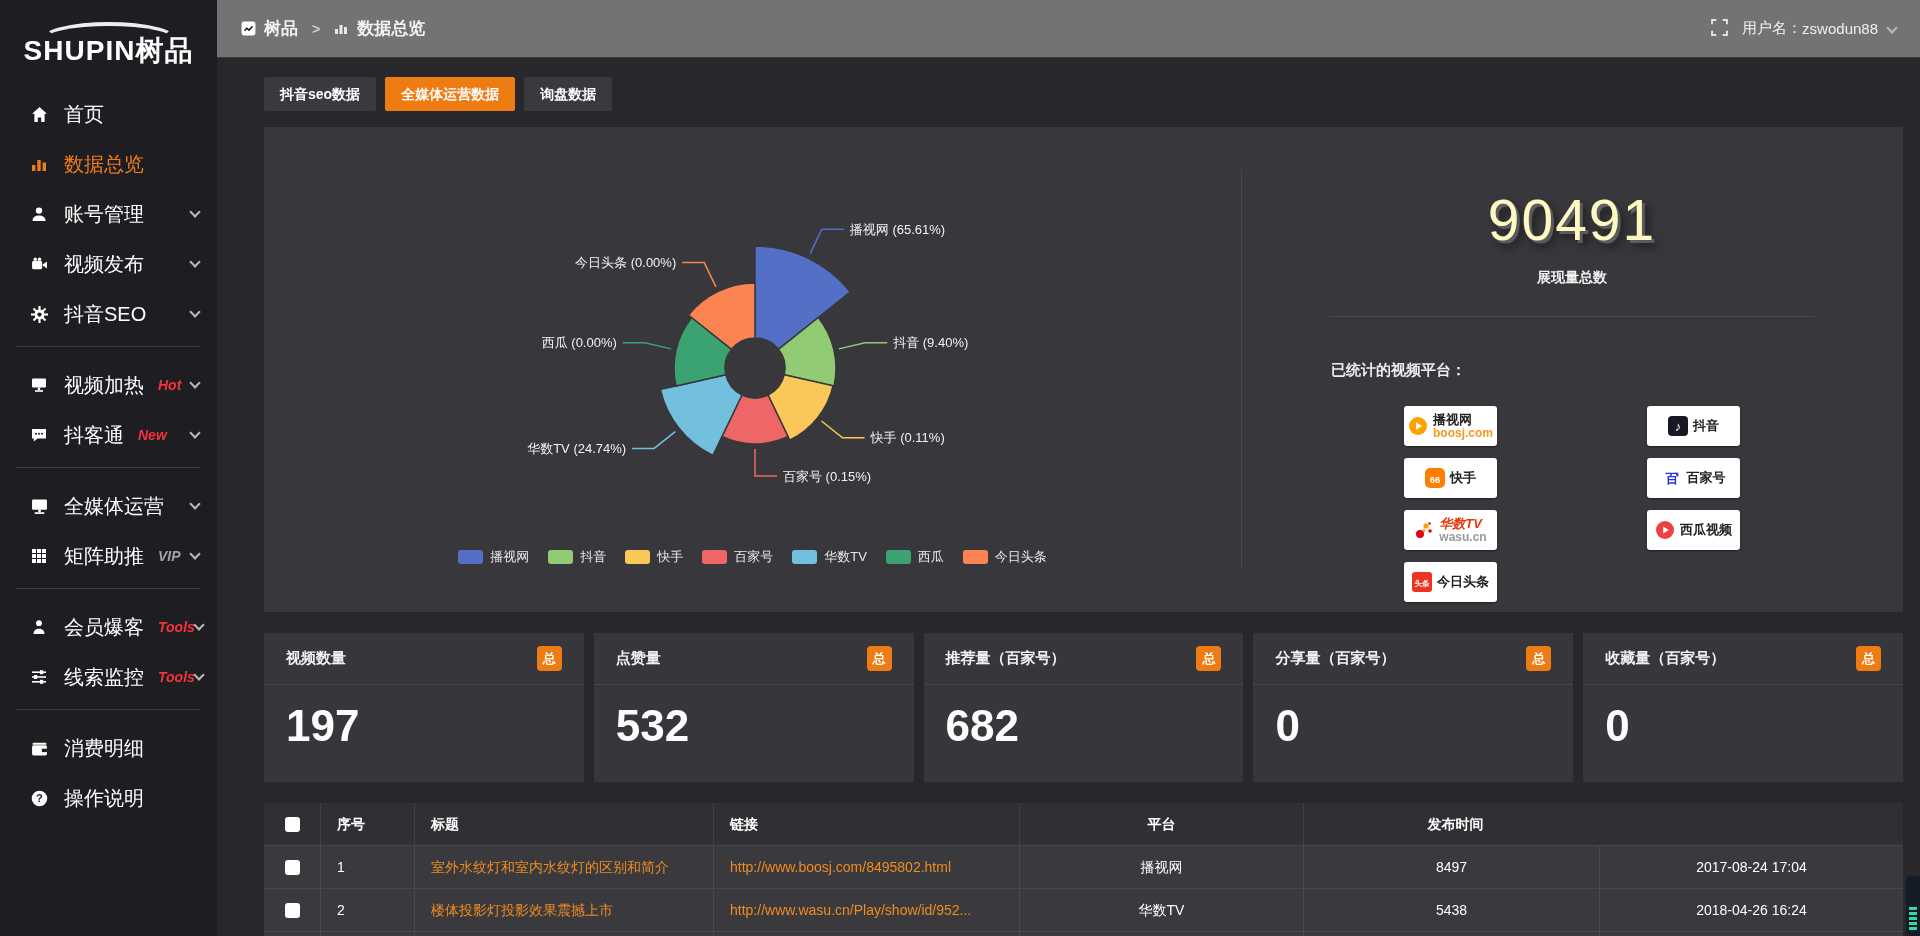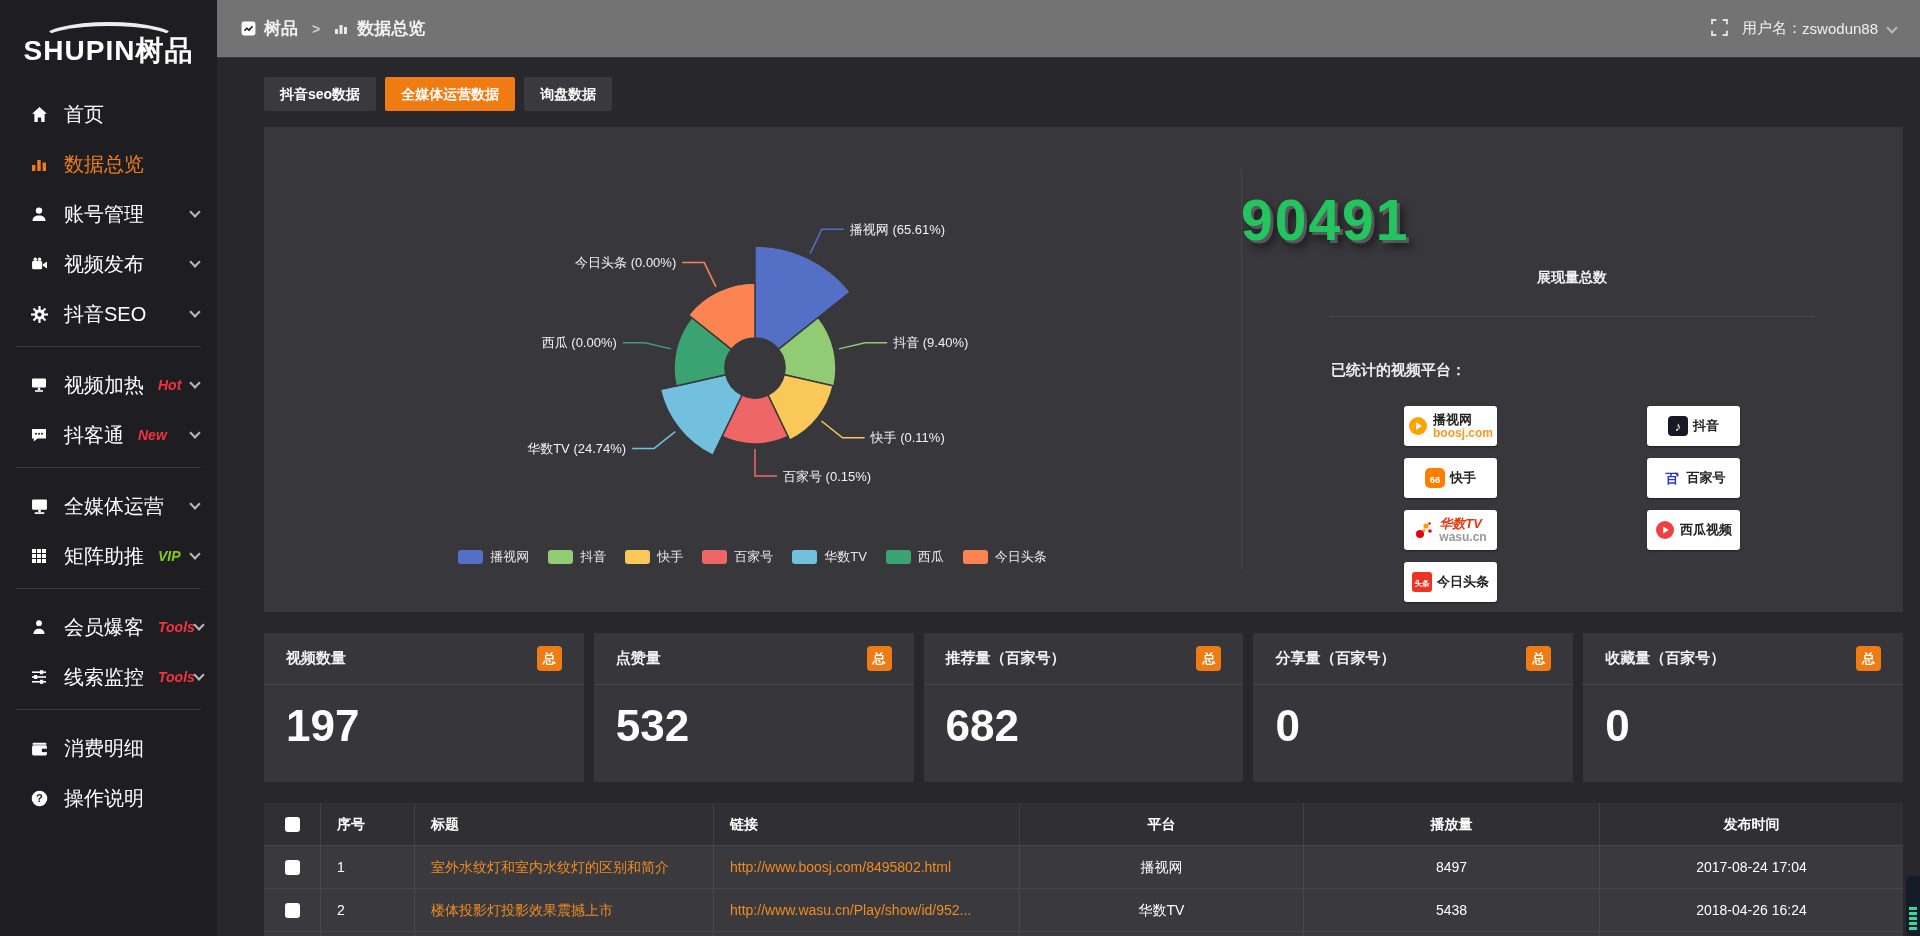--- a/index.html
+++ b/index.html
@@ -9,21 +9,21 @@
 .sidebar{position:absolute;left:0;top:0;width:217px;height:936px;background:#1e1e22;z-index:3}
 .logo{padding-top:22px;text-align:center}
 .logo-arc{width:138px;height:36px;margin:0 auto;border:4px solid transparent;border-top:4px solid #ededed;border-radius:50%}
 .logo-text{display:block;margin-top:-26px;font-size:28px;font-weight:bold;letter-spacing:1px;color:#fff}
 .side-menu{margin-top:22px}
 .side-item{display:flex;align-items:center;height:44px;margin-bottom:6px;padding:0 18px 0 30px;cursor:pointer}
 .side-item .sicon{width:18px;height:18px;margin-right:16px;display:inline-flex;align-items:center;justify-content:center;flex:none}
 .side-item .slabel{font-size:20px;color:#fff;white-space:nowrap}
 .side-item.active .slabel{color:#ef7d1a}
 .sbadge{font-size:14px;font-weight:bold;font-style:italic;margin-left:14px}
-.sbadge.red{color:#f5323c}.sbadge.orange{color:#84cc16}
+.sbadge.red{color:#f5323c}.sbadge.orange{color:#a3a3a3}
 .chev{width:8px;height:8px;border-right:2px solid #b9b9bd;border-bottom:2px solid #b9b9bd;transform:rotate(45deg);margin-left:auto;margin-top:-4px;flex:none}
 .sdivider{border-top:1px solid #3a3a3e;margin:10px 16px 16px 16px}
 
 .topbar{position:absolute;left:217px;top:0;width:1703px;height:58px;background:#737373;border-bottom:1px solid #37373b;display:flex;align-items:center;padding:0 24px;z-index:2}
 .crumb{display:flex;align-items:center;gap:8px;font-size:17px;font-weight:bold;color:#f2f2f2}
 .crumb .bicon{display:inline-flex;width:15px;height:15px}
 .crumb-sep{color:#cfcfcf;font-size:14px;margin:0 6px}
 .top-right{margin-left:auto;display:flex;gap:14px}
 .fs-icon{display:inline-flex;width:17px;height:17px;cursor:pointer}
 .user{display:flex;align-items:center;font-size:15px;color:#f0f0f0;cursor:pointer}
@@ -34,21 +34,21 @@
 .tab.active{background:#ee7c12}
 
 .chart-panel{position:absolute;left:264px;top:127px;width:1639px;height:485px;background:#38383c}
 .pie-area{position:absolute;left:0;top:0;width:977px;height:485px}
 .legend{position:absolute;left:0;top:421px;width:977px;display:flex;justify-content:center;gap:19px}
 .lg-item{display:flex;align-items:center;gap:7px;cursor:pointer}
 .lg-sw{width:25px;height:14px;border-radius:3px}
 .lg-tx{font-size:13px;color:#e8e8e8}
 .v-div{position:absolute;left:977px;top:42px;height:400px;border-left:1px solid #47474b}
 .summary{position:absolute;left:977px;top:0;width:662px;height:485px}
-.total-value{margin-top:60px;font-size:57px;font-weight:bold;letter-spacing:2px;color:#22c55e;text-shadow:3px 3px 0 rgba(130,130,134,.55),6px 7px 8px rgba(0,0,0,.55)}
+.total-value{margin-top:60px;text-align:center;font-size:57px;font-weight:normal;letter-spacing:2px;color:#fef9c3;text-shadow:3px 3px 0 rgba(130,130,134,.55),6px 7px 8px rgba(0,0,0,.55)}
 .total-label{text-align:center;margin-top:16px;font-size:14px;font-weight:bold;color:#f0f0f0}
 .sum-div{width:486px;margin:29px auto 0;border-top:1px solid #4a4a4e}
 .platforms-title{margin:44px 0 0 90px;font-size:15px;font-weight:bold;color:#ececec}
 .pbadge{position:absolute;width:93px;height:40px;background:#fff;border-radius:3px;display:flex;align-items:center;justify-content:center;gap:5px;box-shadow:0 1px 2px rgba(0,0,0,.4)}
 .pb-name{font-size:13px;font-weight:bold;color:#222;white-space:nowrap;line-height:1.05}
 .pb-sub{font-size:12px;font-weight:bold;line-height:1.05}
 .pb-col{display:flex;flex-direction:column;align-items:flex-start}
 .pb-ic{flex:none;display:inline-flex}
 
 .cards{position:absolute;left:264px;top:633px;width:1639px;display:flex;gap:10px}
@@ -496,21 +496,20 @@
 
 <div class="dtable">
   <div class="trow head">
     <div class="tcell col-check">
         <span class="cbox"></span>
       </div>
     <div class="tcell col-no">序号</div>
     <div class="tcell col-title">标题</div>
     <div class="tcell col-link">链接</div>
     <div class="tcell col-platform">平台</div>
-    <div class="tcell col-plays">播放量</div>
     <div class="tcell col-time">发布时间</div>
   </div>
   <div class="trow">
     <div class="tcell col-check">
         <span class="cbox"></span>
       </div>
     <div class="tcell col-no">1</div>
     <div class="tcell col-title t-orange">室外水纹灯和室内水纹灯的区别和简介</div>
     <div class="tcell col-link t-orange">http://www.boosj.com/8495802.html</div>
     <div class="tcell col-platform">播视网</div>

